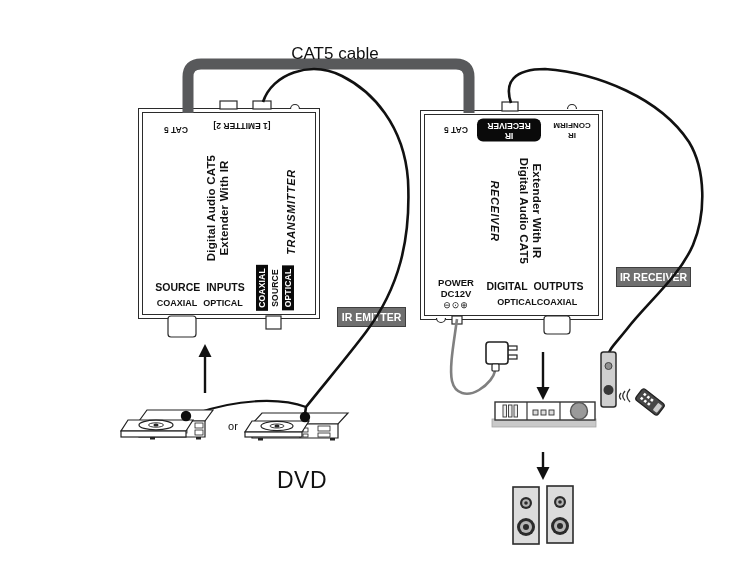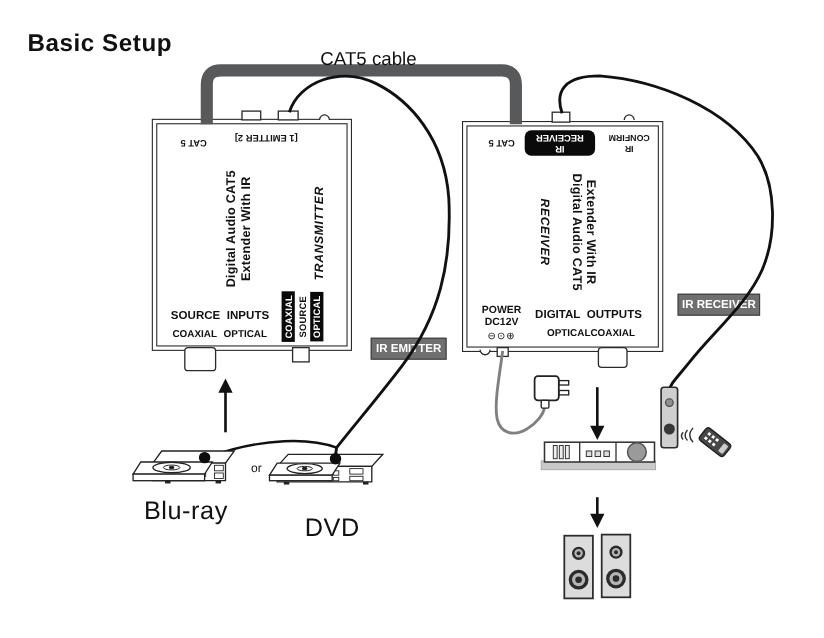--- a/index.html
+++ b/index.html
@@ -181,21 +181,20 @@
         <rect x="649" y="403" width="2.6" height="2.6" fill="#ffffff"></rect>
       </g>
       <g fill="none" stroke="#333333" stroke-width="1.3">
         <path d="M 630,389 q -6 7 0 13"></path>
         <path d="M 625,391 q -4.5 5 0 9.5"></path>
         <path d="M 621,393 q -3 3.5 0 6.5"></path>
       </g>
     </g>
   </svg>
 
-  <div class="abs lbl page-title">Basic Setup</div>
   <div class="abs lbl ctr cable-label" style="left:335px;top:38px;">CAT5 cable</div>
 
   <div class="abs lbl sm r180" style="left:176px;top:130px;">CAT 5</div>
   <div class="abs lbl sm r180" style="left:242px;top:126px;">[1 EMITTER 2]</div>
   <div class="abs lbl unit-title rccw" style="left:211px;top:208px;">Digital Audio CAT5</div>
   <div class="abs lbl unit-title rccw" style="left:224px;top:208px;">Extender With IR</div>
   <div class="abs lbl role rccw" style="left:291px;top:212px;">TRANSMITTER</div>
   <div class="abs lbl switch inv rccw" style="left:262px;top:288px;">COAXIAL</div>
   <div class="abs lbl switch rccw" style="left:275px;top:288px;">SOURCE</div>
   <div class="abs lbl switch inv rccw" style="left:288px;top:288px;">OPTICAL</div>
@@ -216,16 +215,15 @@
   <div class="abs lbl unit-title rcw" style="left:537px;top:211px;">Extender With IR</div>
   <div class="abs lbl role rcw" style="left:495px;top:211px;">RECEIVER</div>
   <div class="abs lbl pwr ctr" style="left:456px;top:283px;">POWER</div>
   <div class="abs lbl pwr ctr" style="left:456px;top:294px;">DC12V</div>
   <div class="abs lbl pol ctr" style="left:456px;top:305px;">⊖⊙⊕</div>
   <div class="abs lbl io-head ctr" style="left:535px;top:286px;">DIGITAL OUTPUTS</div>
   <div class="abs lbl io-port ctr" style="left:517px;top:302px;">OPTICAL</div>
   <div class="abs lbl io-port ctr" style="left:557px;top:302px;">COAXIAL</div>
 
   <div class="abs lbl or-label ctr" style="left:233px;top:426px;">or</div>
-  <div class="abs lbl big-label ctr" style="left:169px;top:464px;">Blu-ray</div>
   <div class="abs lbl big-label ctr" style="left:302px;top:480px;">DVD</div>
 
 </div>
 
 </body></html>

